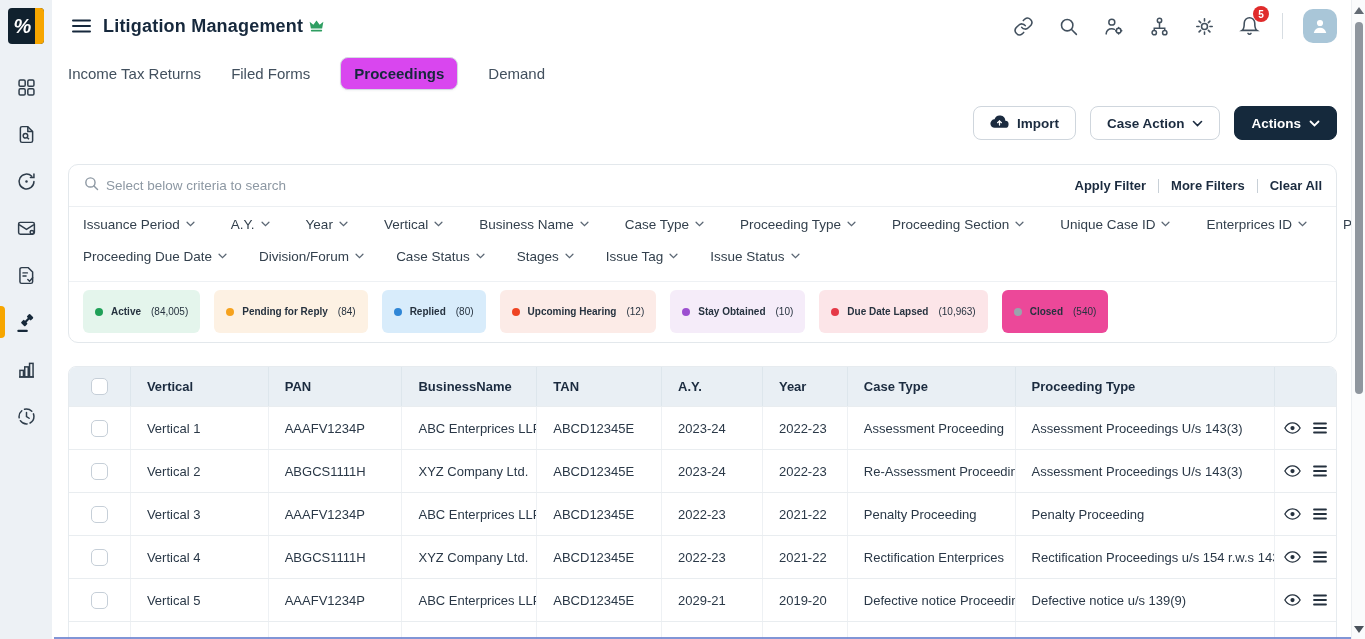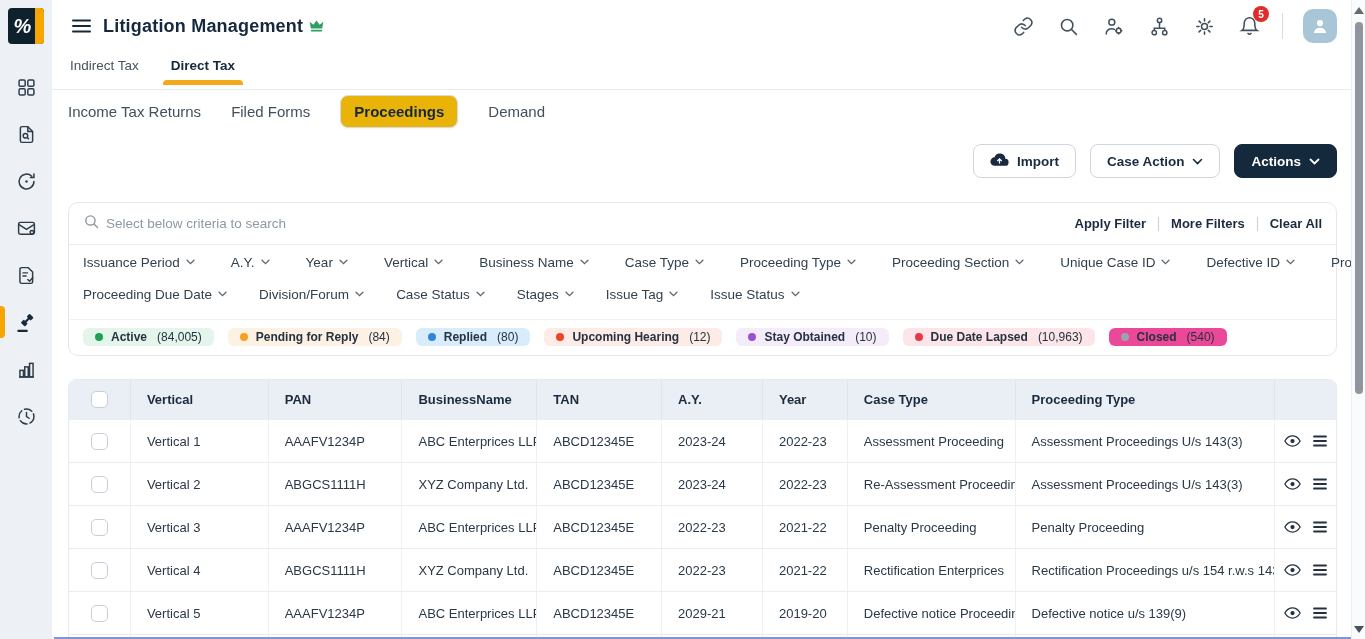--- a/index.html
+++ b/index.html
@@ -40,21 +40,21 @@
 
   
   .tabs { display:flex; gap:28px; border-bottom:1px solid #e8ecef; height:38px; align-items:flex-start; }
   .tab { position:relative; font-size:13.5px; color:#47535f; padding:6px 2px 12px; cursor:pointer; }
   .tab.active { color:#16283c; font-weight:700; }
   .tab.active::after { content:""; position:absolute; left:-6px; right:-6px; bottom:0; height:5px;
                        background:#f5a81c; border-radius:4px 4px 0 0; }
 
   .subtabs { display:flex; align-items:center; gap:30px; height:38px; margin-top:2px; }
   .subtab { font-size:15px; color:#42505e; cursor:pointer; background:none; border:none; }
-  .subtab.active { border:1px solid #d4dbe1; border-radius:8px; background:#eab308; padding:7px 13px;
+  .subtab.active { border:1px solid #d4dbe1; border-radius:8px; background:#d946ef; padding:7px 13px;
                    font-weight:700; color:#16283c; box-shadow:0 1px 2px rgba(20,40,60,.05); }
 
   
   .toolbar { margin-top:14px; display:flex; justify-content:flex-end; gap:14px; height:34px; }
   .btn { display:flex; align-items:center; gap:8px; border-radius:8px; padding:0 16px; font-size:13.5px;
          font-weight:600; cursor:pointer; border:1px solid #cfd6dd; background:#fff; color:#1b2b3f;
          font-family:inherit; }
   .btn.dark { background:#15293c; border-color:#15293c; color:#fff; }
   .chev { display:flex; }
 
@@ -67,22 +67,22 @@
   .search-input::placeholder { color:#8d98a3; }
   .filter-links { margin-left:auto; display:flex; align-items:center; gap:12px; }
   .flink { font-size:13px; font-weight:600; color:#1b2b3f; cursor:pointer; background:none; border:none; font-family:inherit; }
   .fsep { width:1px; height:14px; background:#c8d0d7; }
   .dd-row { display:flex; align-items:center; flex-wrap:nowrap; gap:36px; padding:0 14px; height:30px; margin-top:2px; }
   .dd-row.second { gap:32px; margin-bottom:10px; }
   .filter-dd { display:flex; align-items:center; gap:6px; background:none; border:none; cursor:pointer;
                font-size:13.5px; color:#33404d; font-family:inherit; white-space:nowrap; }
   .filter-dd .chev { color:#5c6875; }
   .chips { display:flex; align-items:center; gap:14px; padding:8px 14px 9px; border-top:1px solid #eef1f4; }
-  .chip { display:flex; align-items:center; gap:8px; border:none; border-radius:6px; padding:2px 12px;
-          cursor:pointer; font-family:inherit; font-size:12px; color:#26323f; }
+  .chip { display:flex; align-items:center; gap:8px; border:none; border-radius:6px; padding:16px 12px;
+          cursor:pointer; font-family:inherit; font-size:10px; color:#26323f; }
   .dot { width:8px; height:8px; border-radius:50%; flex:none; }
   .chip-label { font-weight:600; }
   .chip-count { margin-left:2px; }
 
   
   .table { margin-top:23px; border:1px solid #e6ebef; border-radius:8px 8px 0 0; overflow:hidden; }
   .trow, .thead { display:flex; align-items:stretch; }
   .thead { background:#e9eff4; height:39px; }
   .trow { height:43px; border-top:1px solid #e9edf0; background:#fff; }
   .cell { display:flex; align-items:center; padding-left:16px; font-size:13px; color:#2a3847;
@@ -258,24 +258,20 @@
         <span class="vdivider"></span>
         <button class="avatar">
           <svg width="20" height="20" viewBox="0 0 24 24" fill="#fff">
               <circle cx="12" cy="8.4" r="3.7"></circle>
               <path d="M4.5 20.5c.8-4.2 4-6.3 7.5-6.3s6.7 2.1 7.5 6.3z"></path>
             </svg>
         </button>
       </div>
     </header>
 
-    <nav class="tabs pad">
-      <div class="tab">Indirect Tax</div>
-      <div class="tab active">Direct Tax</div>
-    </nav>
 
     <nav class="subtabs pad">
       <button class="subtab">Income Tax Returns</button>
       <button class="subtab">Filed Forms</button>
       <button class="subtab active">Proceedings</button>
       <button class="subtab">Demand</button>
     </nav>
 
     <div class="toolbar pad">
       <button class="btn">
@@ -395,21 +391,21 @@
           <button class="filter-dd">
             <span>Unique Case ID</span>
             <span class="chev">
               <svg width="9" height="6" viewBox="0 0 10 7">
                 <path d="M1 1.5l4 4 4-4" fill="none" stroke="currentColor" stroke-width="1.5" stroke-linecap="round"></path>
               </svg>
             </span>
           </button>
 
           <button class="filter-dd">
-            <span>Defective ID</span>
+            <span>Enterprices ID</span>
             <span class="chev">
               <svg width="9" height="6" viewBox="0 0 10 7">
                 <path d="M1 1.5l4 4 4-4" fill="none" stroke="currentColor" stroke-width="1.5" stroke-linecap="round"></path>
               </svg>
             </span>
           </button>
 
           <button class="filter-dd">
             <span>Proceeding Date</span>
 

